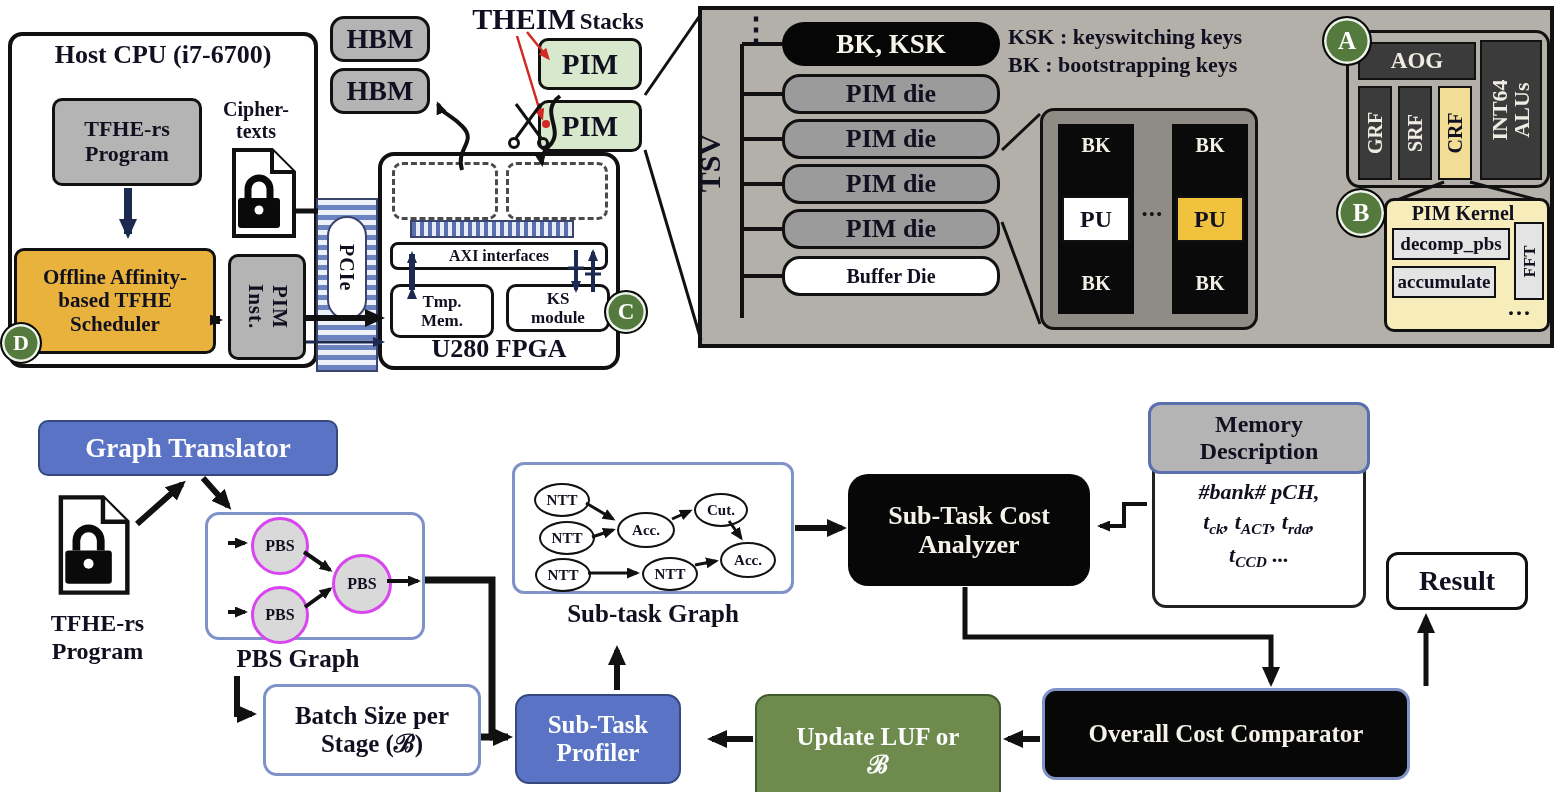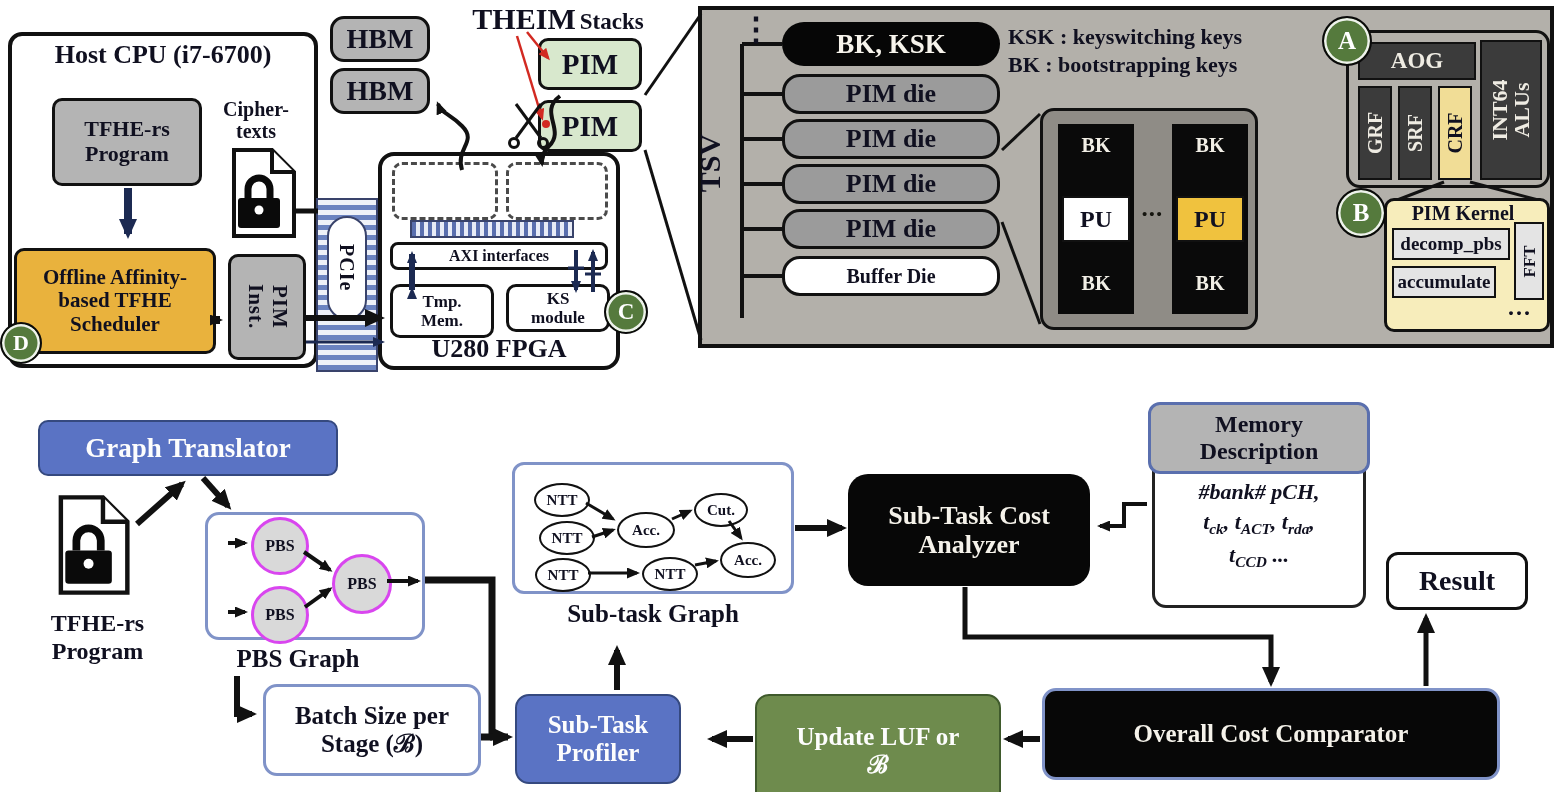--- a/index.html
+++ b/index.html
@@ -198,21 +198,21 @@
     <span style="width:205px;">Sub-Task Cost Analyzer</span>
   </div>
 
   <div class="abs z3" style="left:1152px;top:466px;width:214px;height:142px;background:#fff;border:3px solid #222;border-radius:0 0 14px 14px;padding-top:8px;text-align:center;">
     <div class="memline">#bank# pCH,</div>
     <div class="memline">t<sub>ck</sub>, t<sub>ACT</sub>, t<sub>rda</sub>,</div>
     <div class="memline">t<sub>CCD</sub> ...</div>
   </div>
   <div class="box gray z4" style="left:1148px;top:402px;width:222px;height:72px;border:3px solid #5a6fae;border-radius:12px;font-size:24px;padding:0 24px;">Memory Description</div>
 
-  <div class="box blackbox z3" style="left:1042px;top:688px;width:458px;height:92px;border:3px solid #8093c8;border-radius:14px;flex-direction:column;font-size:25px;">
+  <div class="box blackbox z3" style="left:1042px;top:688px;width:368px;height:92px;border:3px solid #8093c8;border-radius:14px;flex-direction:column;font-size:25px;">
     <div>Overall Cost Comparator</div>
   </div>
 
   <div class="box white z3" style="left:1386px;top:552px;width:142px;height:58px;border-width:3.5px;border-radius:12px;font-size:28px;">Result</div>
 
   <svg id="svg-over" width="1558" height="792">
     <defs>
       <marker id="mbL" markerUnits="userSpaceOnUse" markerWidth="20" markerHeight="18" refX="15" refY="9" orient="auto">
           <path d="M0,0 L20,9 L0,18 z" fill="#111"></path>
         </marker>

